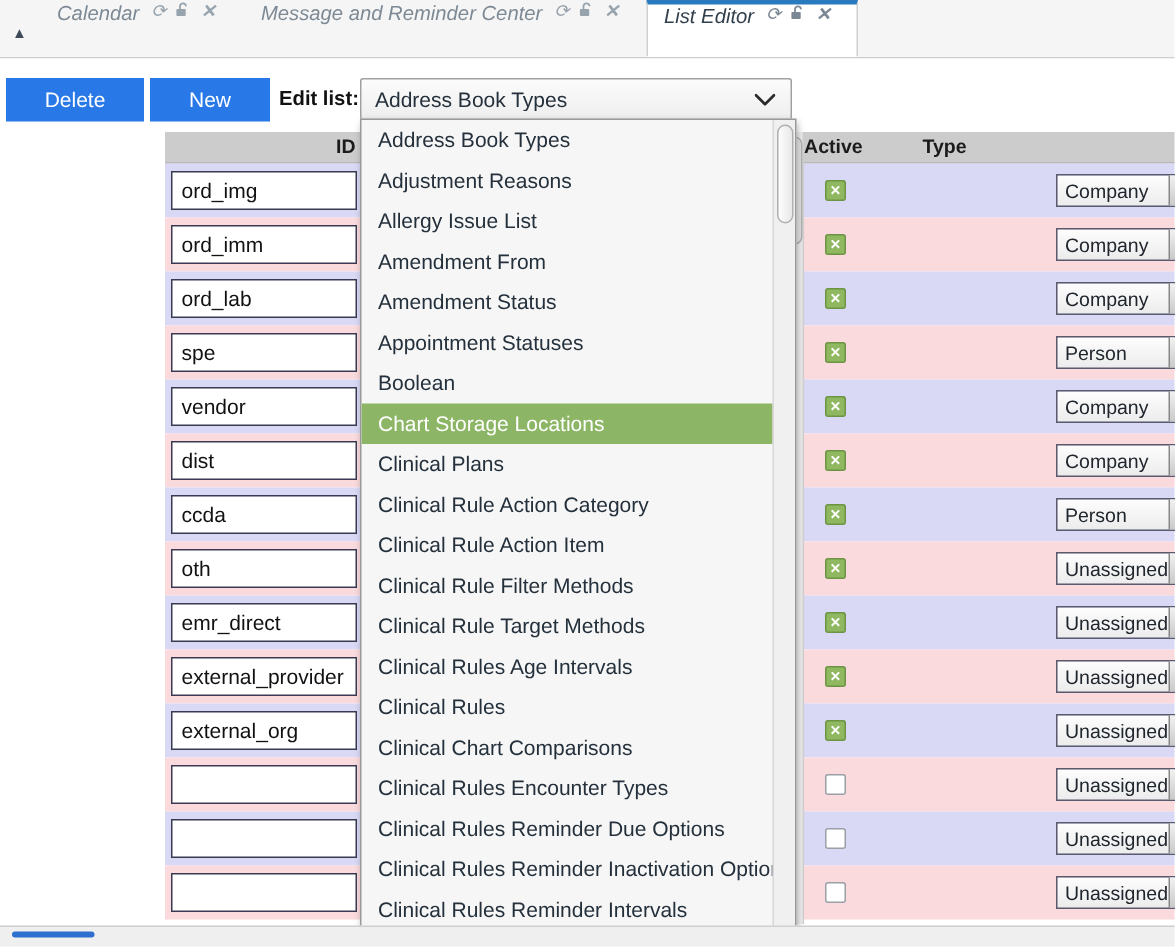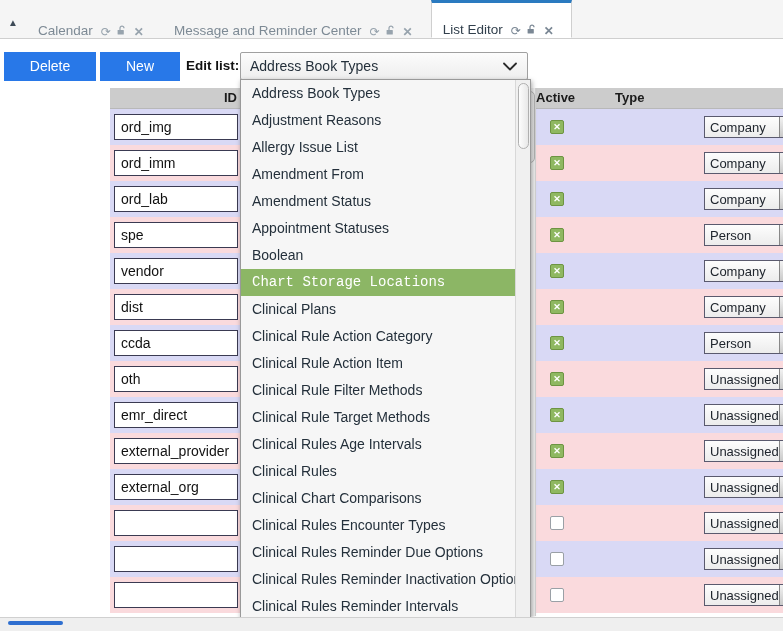--- a/index.html
+++ b/index.html
@@ -17,29 +17,30 @@
     width: 783px; height: 39px;
     background: #f5f5f5;
     border-bottom: 1px solid #cfcfcf;
   }
   #tabbar-inner { position: relative; height: 38px; display: flex; align-items: stretch; }
   .collapse-arrow {
     width: 26px; display: flex; align-items: center; justify-content: center;
     color: #3d4a57; font-size: 10px; padding-top: 6px;
   }
   .tab {
-    display: flex; align-items: flex-end;
+    display: flex; align-items: flex-start;
     padding: 0 11px;
     height: 38px;
     font-size: 13.5px;
     color: #7d8a95;
     white-space: nowrap;
     background: transparent;
     border: 1px solid transparent;
     border-bottom: none;
+    font-style: italic;
   }
   .tab.active {
     background: #ffffff;
     color: #32404d;
     border: 1px solid #cfcfcf;
     border-top: 3px solid #2a7ac0;
     border-bottom: 1px solid #ffffff;
     margin-bottom: -1px;
     z-index: 5;
   }
@@ -206,21 +207,20 @@
     padding-left: 11px;
     font-size: 14px;
     color: #24303b;
     white-space: nowrap;
     overflow: hidden;
     cursor: default;
   }
   .dd-item.sel {
     background: #8cb665;
     color: #ffffff;
-    font-family: Liberation Mono, monospace;
   }
   #dd-scroll {
     position: absolute; right: 0; top: 0;
     width: 15px; height: 539px;
     background: #f0f0f0;
     border-left: 1px solid #d8d8d8;
   }
   #dd-thumb {
     position: absolute; left: 2px; top: 3px;
     width: 11px; height: 66px;

